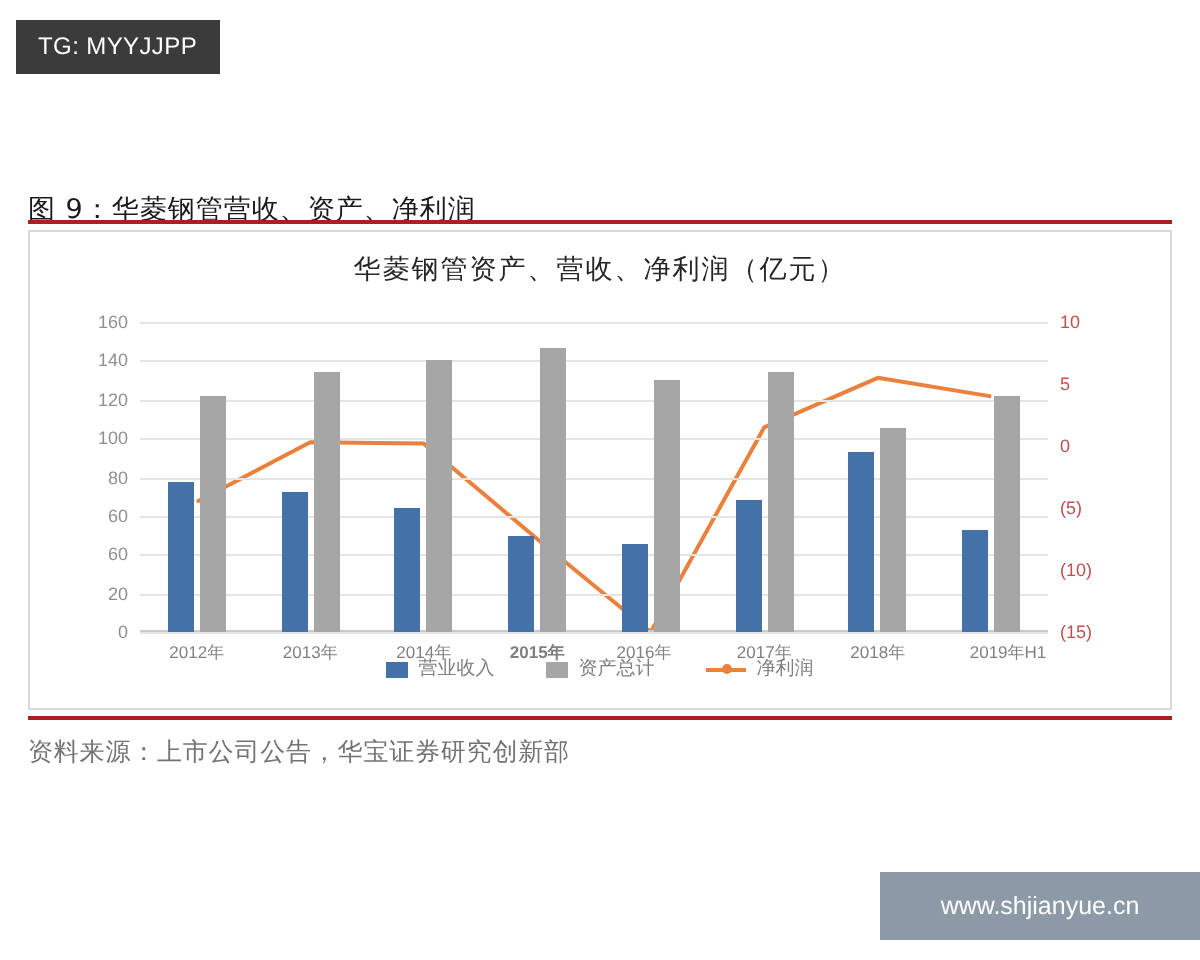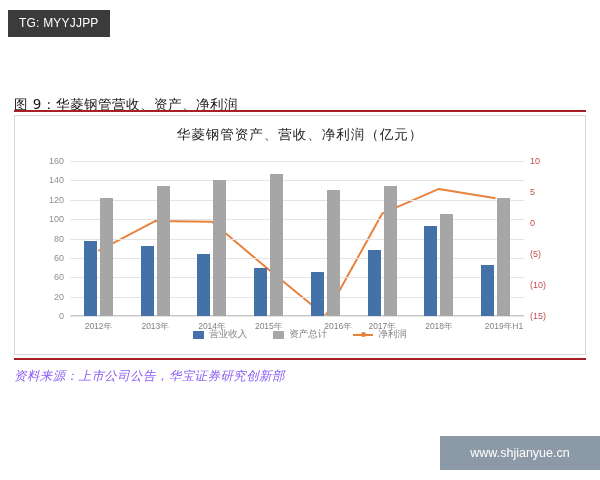--- a/index.html
+++ b/index.html
@@ -105,24 +105,23 @@
     width:20px;height:2px;background:#e8823c;position:relative;
   }
   .swatch.line:after{
     content:"";position:absolute;left:50%;top:50%;
     width:5px;height:5px;margin:-2.5px 0 0 -2.5px;
     background:#e8823c;border-radius:50%;
   }
   
   .source{
     position:absolute;left:14px;top:368px;
-    font-size:12.5px;color:#8b5cf6;
+    font-size:12.5px;color:#737373;
     font-family:"DejaVu Sans","Liberation Sans",sans-serif;
     letter-spacing:.4px;
-    font-style:italic;
   }
   
   .watermark{
     position:absolute;right:0;bottom:10px;
     width:160px;height:34px;
     background:#8c99a6;
     color:#ffffff;
     display:flex;align-items:center;justify-content:center;
     font-size:12.5px;
     font-family:"Liberation Sans",sans-serif;
@@ -172,24 +171,24 @@
       <div class="bar asset" style="left: 29.875px; width: 13px; height: 118.188px;"></div>
       <div class="cat" style="left: 28.375px;">2012年</div>
       <div class="bar rev" style="left: 70.625px; width: 13px; height: 69.75px;"></div>
       <div class="bar asset" style="left: 86.625px; width: 13px; height: 129.812px;"></div>
       <div class="cat" style="left: 85.125px;">2013年</div>
       <div class="bar rev" style="left: 127.375px; width: 13px; height: 62px;"></div>
       <div class="bar asset" style="left: 143.375px; width: 13px; height: 135.625px;"></div>
       <div class="cat" style="left: 141.875px;">2014年</div>
       <div class="bar rev" style="left: 184.125px; width: 13px; height: 48.4375px;"></div>
       <div class="bar asset" style="left: 200.125px; width: 13px; height: 142.406px;"></div>
-      <div class="cat" style="left: 198.625px;">2015年</div>
+      <div class="cat" style="left: 198.625px; font-weight: bold;">2015年</div>
       <div class="bar rev" style="left: 240.875px; width: 13px; height: 43.5938px;"></div>
       <div class="bar asset" style="left: 256.875px; width: 13px; height: 125.938px;"></div>
-      <div class="cat" style="left: 268px;">2016年</div>
+      <div class="cat" style="left: 252px;">2016年</div>
       <div class="bar rev" style="left: 297.625px; width: 13px; height: 65.875px;"></div>
       <div class="bar asset" style="left: 313.625px; width: 13px; height: 129.812px;"></div>
       <div class="cat" style="left: 312.125px;">2017年</div>
       <div class="bar rev" style="left: 354.375px; width: 13px; height: 90.0938px;"></div>
       <div class="bar asset" style="left: 370.375px; width: 13px; height: 101.719px;"></div>
       <div class="cat" style="left: 368.875px;">2018年</div>
       <div class="bar rev" style="left: 411.125px; width: 13px; height: 51.3438px;"></div>
       <div class="bar asset" style="left: 427.125px; width: 13px; height: 118.188px;"></div>
       <div class="cat" style="left: 434px;">2019年H1</div>
     </div>

